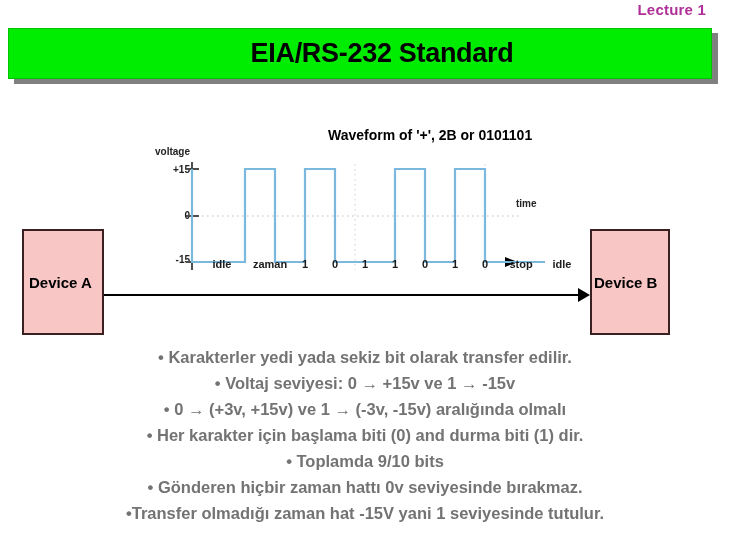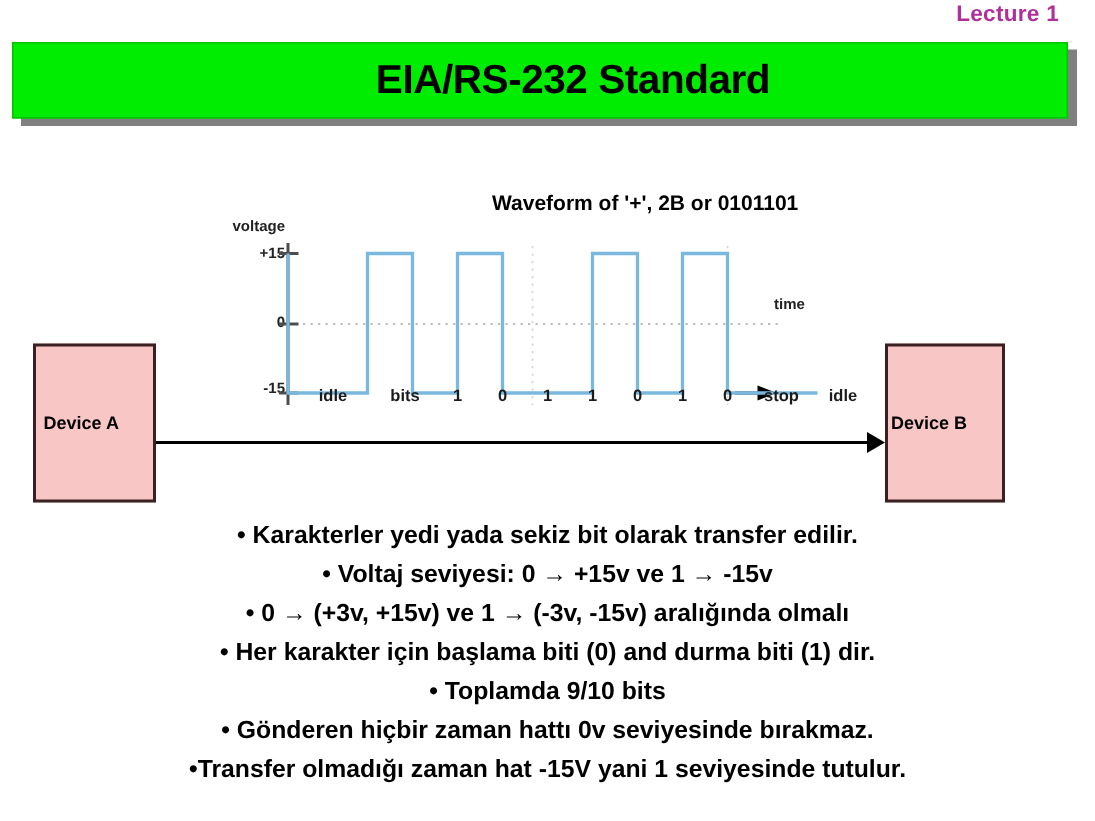--- a/index.html
+++ b/index.html
@@ -83,21 +83,21 @@
   }
   #device-b {
     left: 590px;
     top: 229px;
     width: 80px;
     height: 106px;
     justify-content: flex-start;
     padding-left: 2px;
   }
   .device-label {
-    font-size: 12px;
+    font-size: 15px;
     font-weight: bold;
     color: #000000;
     font-family: "Liberation Sans", sans-serif;
   }
 
   
   #connector-line {
     position: absolute;
     left: 104px;
     top: 294px;
@@ -193,21 +193,21 @@
   #bullet-list {
     position: absolute;
     left: 0;
     top: 344px;
     width: 730px;
     text-align: center;
   }
   .bullet-line {
     font-size: 16.5px;
     font-weight: bold;
-    color: #000000;
+    color: #737373;
     line-height: 26px;
     white-space: nowrap;
     font-family: "Liberation Sans", sans-serif;
   }
 </style>
 </head>
 <body>
 
 <div id="slide">
 
@@ -274,21 +274,21 @@
           305,142
           305,49
           335,49
           335,142
           395,142
         "></polyline>
     </svg>
 
     <div id="bit-label-row">
       <span class="bit-label" style="left:22px;">idle</span>
-      <span class="bit-label" style="left:70px;">bits</span>
+      <span class="bit-label" style="left:70px;">zaman</span>
       <span class="bit-label" style="left:105px;">1</span>
       <span class="bit-label" style="left:135px;">0</span>
       <span class="bit-label" style="left:165px;">1</span>
       <span class="bit-label" style="left:195px;">1</span>
       <span class="bit-label" style="left:225px;">0</span>
       <span class="bit-label" style="left:255px;">1</span>
       <span class="bit-label" style="left:285px;">0</span>
       <span class="bit-label" style="left:321px;">stop</span>
       <span class="bit-label" style="left:362px;">idle</span>
     </div>

